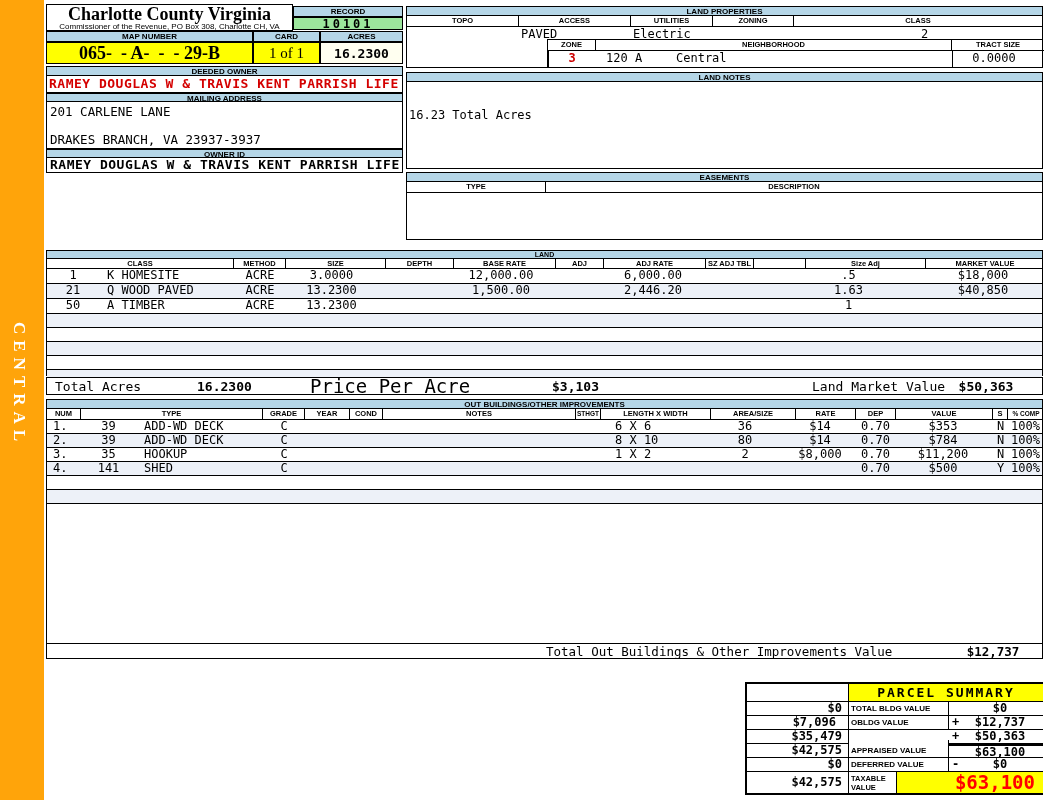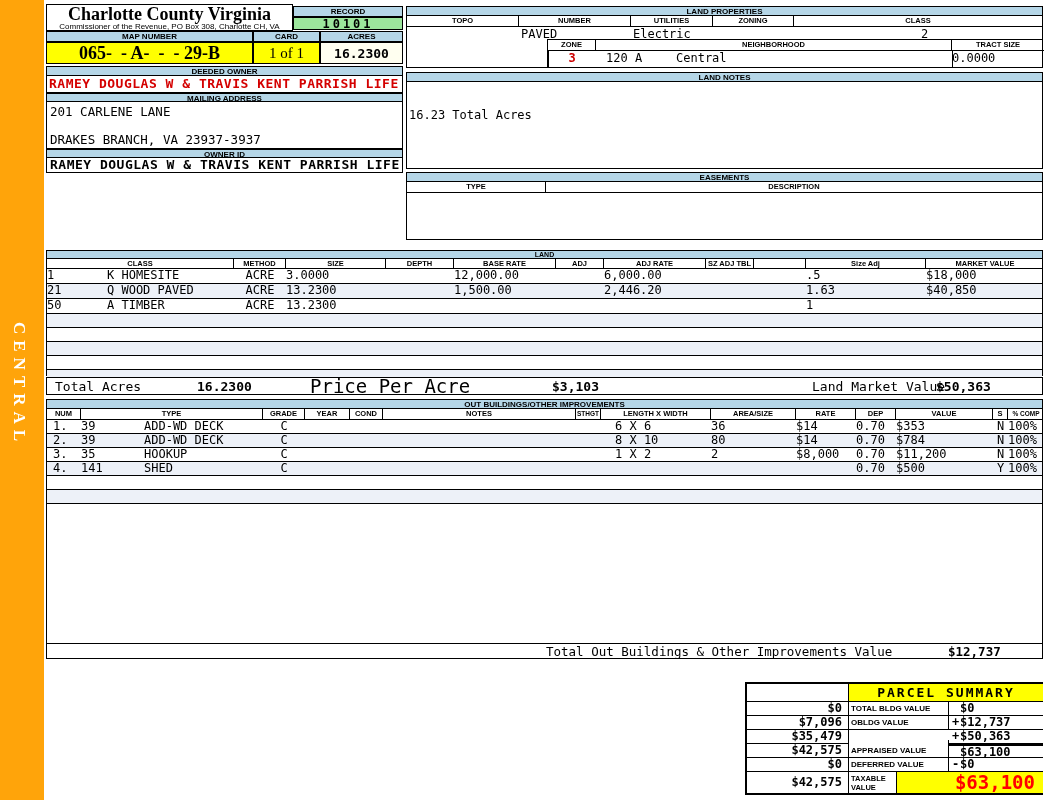--- a/index.html
+++ b/index.html
@@ -14,21 +14,21 @@
   .hc{position:absolute;top:0;height:100%;box-sizing:border-box;border-right:1px solid #000;
       font:bold 7.5px "Liberation Sans",sans-serif;text-align:center;line-height:10px;white-space:nowrap;overflow:hidden;}
   .hc:last-child{border-right:none;}
   
   .rows{position:absolute;box-sizing:border-box;border-left:1px solid #000;border-right:1px solid #000;background:#fff;}
   .row{position:relative;width:100%;height:14px;border-bottom:1px solid #000;background:#fff;}
   .row.h13{height:13px;}
   .row.alt{background:#edf1f8;}
   .v{position:absolute;top:0;height:100%;font:12px "DejaVu Sans Mono",monospace;line-height:13px;white-space:pre;color:#000;}
   .v.b{font-weight:bold;}
-  .v.r{text-align:left;}
+  .v.r{text-align:center;}
   .v.ctr{text-align:center;}
   .box{position:absolute;box-sizing:border-box;border:1px solid #000;background:#fff;}
   
   .ps-cell{position:absolute;box-sizing:border-box;border-right:1px solid #000;border-bottom:1px solid #000;background:#fff;}
   #sidebar{position:absolute;left:0;top:0;width:44px;height:800px;background:#ffa40a;}
   #sidebar .vtext{position:absolute;left:9px;top:322px;writing-mode:vertical-rl;
       font:bold 17px "Liberation Serif",serif;color:#ffffff;letter-spacing:6px;}
 </style>
 </head>
 <body>
@@ -60,21 +60,21 @@
   <div class="box" style="left:46px;top:102px;width:357px;height:47px;border-top:none;">
     <div style="position:absolute;left:3px;top:2px;font:12.5px 'DejaVu Sans Mono',monospace;white-space:pre;">201 CARLENE LANE</div>
     <div style="position:absolute;left:3px;top:30px;font:12.5px 'DejaVu Sans Mono',monospace;white-space:pre;">DRAKES BRANCH, VA 23937-3937</div>
   </div>
   <div class="bar" style="left:46px;top:149px;width:357px;height:9px;">OWNER ID</div>
   <div class="abs" style="left:46px;top:158px;width:357px;height:15px;border:1px solid #000;border-top:none;background:#fff;font:bold 13px 'DejaVu Sans Mono',monospace;line-height:14px;padding-left:3px;letter-spacing:0.5px;white-space:nowrap;">RAMEY DOUGLAS W &amp; TRAVIS KENT PARRISH LIFE</div>
 
   <div class="bar" style="left:406px;top:6px;width:637px;height:10px;">LAND PROPERTIES</div>
   <div class="hrow" style="left:406px;top:16px;width:637px;height:11px;">
     <div class="hc" style="left:0;width:112px;">TOPO</div>
-    <div class="hc" style="left:112px;width:112px;">NUMBER</div>
+    <div class="hc" style="left:112px;width:112px;">ACCESS</div>
     <div class="hc" style="left:224px;width:82px;">UTILITIES</div>
     <div class="hc" style="left:306px;width:81px;">ZONING</div>
     <div class="hc" style="left:387px;width:248px;">CLASS</div>
   </div>
   <div class="abs" style="left:406px;top:27px;width:637px;height:41px;border:1px solid #000;border-top:none;background:#fff;">
     <span class="v" style="left:114px;top:1px;">PAVED</span>
     <span class="v" style="left:226px;top:1px;">Electric</span>
     <span class="v ctr" style="left:495px;top:1px;width:45px;">2</span>
 
     <div class="abs" style="left:140px;top:12px;width:496px;height:28px;border-left:1px solid #000;border-top:1px solid #000;">
@@ -241,21 +241,21 @@
     <div class="ps-cell" style="left:0;top:0;width:102px;height:18px;"></div>
     <div class="ps-cell" style="left:102px;top:0;width:194px;height:18px;border-right:none;background:#ffff00;font:bold 13px 'DejaVu Sans Mono',monospace;text-align:center;line-height:17px;letter-spacing:2px;">PARCEL SUMMARY</div>
 
     <div class="ps-cell" style="left:0;top:18px;width:102px;height:14px;font:bold 12px 'DejaVu Sans Mono',monospace;text-align:right;padding-right:6px;line-height:13px;">$0</div>
     <div class="ps-cell" style="left:102px;top:18px;width:100px;height:14px;font:bold 8px 'Liberation Sans',sans-serif;line-height:13px;padding-left:2px;">TOTAL BLDG VALUE</div>
     <div class="ps-cell" style="left:202px;top:18px;width:94px;height:14px;border-right:none;">
       <span class="v" style="left:3px;font-weight:bold;"></span>
       <span class="v b r" style="right:3px;width:80px;">$0</span>
     </div>
 
-    <div class="ps-cell" style="left:0;top:32px;width:102px;height:14px;font:bold 12px 'DejaVu Sans Mono',monospace;text-align:right;padding-right:6px;line-height:13px;">$7,096</div>
+    <div class="ps-cell" style="left:0;top:32px;width:102px;height:14px;font:bold 12px 'DejaVu Sans Mono',monospace;text-align:right;padding-right:12px;line-height:13px;">$7,096</div>
     <div class="ps-cell" style="left:102px;top:32px;width:100px;height:14px;font:bold 8px 'Liberation Sans',sans-serif;line-height:13px;padding-left:2px;">OBLDG VALUE</div>
     <div class="ps-cell" style="left:202px;top:32px;width:94px;height:14px;border-right:none;">
       <span class="v" style="left:3px;font-weight:bold;">+</span>
       <span class="v b r" style="right:3px;width:80px;">$12,737</span>
     </div>
 
     <div class="ps-cell" style="left:0;top:46px;width:102px;height:14px;font:bold 12px 'DejaVu Sans Mono',monospace;text-align:right;padding-right:6px;line-height:13px;">$35,479</div>
     <div class="ps-cell" style="left:102px;top:56px;width:100px;height:14px;font:bold 8px 'Liberation Sans',sans-serif;line-height:13px;padding-left:2px;">LAND VALUE</div>
     <div class="ps-cell" style="left:202px;top:46px;width:94px;height:14px;border-right:none;">
       <span class="v" style="left:3px;font-weight:bold;">+</span>

